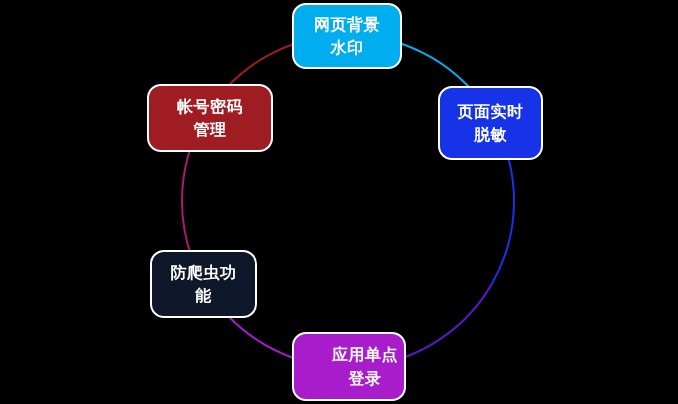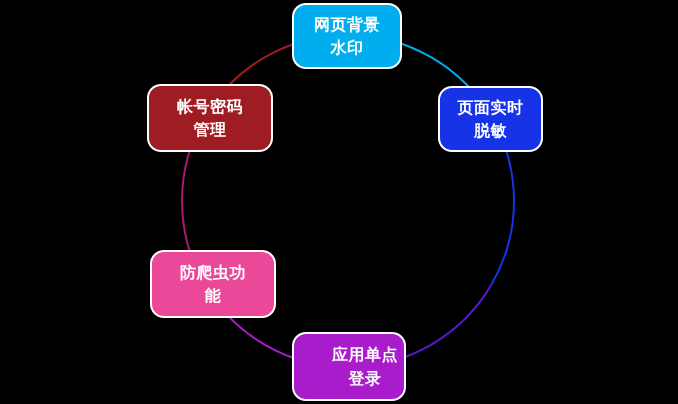--- a/index.html
+++ b/index.html
@@ -51,29 +51,29 @@
       <path d="M 483.76021702821686 118.00000000000001 A 166 166 0 0 1 483.76021702821686 284" fill="none" stroke="#1733E8" stroke-width="2"></path>
       <path d="M 483.76021702821686 284 A 166 166 0 0 1 340 367" fill="none" stroke="#5B18CE" stroke-width="2"></path>
       <path d="M 340 367 A 166 166 0 0 1 196.23978297178317 284" fill="none" stroke="#A81CCB" stroke-width="2"></path>
       <path d="M 196.23978297178317 284 A 166 166 0 0 1 196.2397829717832 117.99999999999999" fill="none" stroke="#AD1971" stroke-width="2"></path>
       <path d="M 196.2397829717832 117.99999999999999 A 166 166 0 0 1 340 35" fill="none" stroke="#A01C23" stroke-width="2"></path>
     </svg>
 <div class="cycle-node" style="left: 284px; top: 3px; width: 110px; height: 66px; background: rgb(0, 174, 239);">
       <span class="node-label">网页背景
 水印</span>
     </div>
-    <div class="cycle-node" style="left: 430px; top: 86px; width: 105px; height: 66px; background: rgb(23, 51, 232);">
+    <div class="cycle-node" style="left: 430px; top: 86px; width: 105px; height: 74px; background: rgb(23, 51, 232);">
       <span class="node-label">页面实时
 脱敏</span>
     </div>
     <div class="cycle-node" style="left: 284px; top: 332px; width: 114px; height: 69px; background: rgb(168, 28, 203); padding-left: 32px;">
       <span class="node-label">应用单点
 登录</span>
     </div>
-    <div class="cycle-node" style="left: 142px; top: 250px; width: 126px; height: 68px; background: #ec4899;">
+    <div class="cycle-node" style="left: 142px; top: 250px; width: 107px; height: 68px; background: #0f172a; text-decoration: underline;">
       <span class="node-label">防爬虫功
 能</span>
     </div>
     <div class="cycle-node" style="left: 139px; top: 84px; width: 126px; height: 68px; background: rgb(160, 28, 35);">
       <span class="node-label">帐号密码
 管理</span>
     </div>
   </div>
 
 </body></html>

